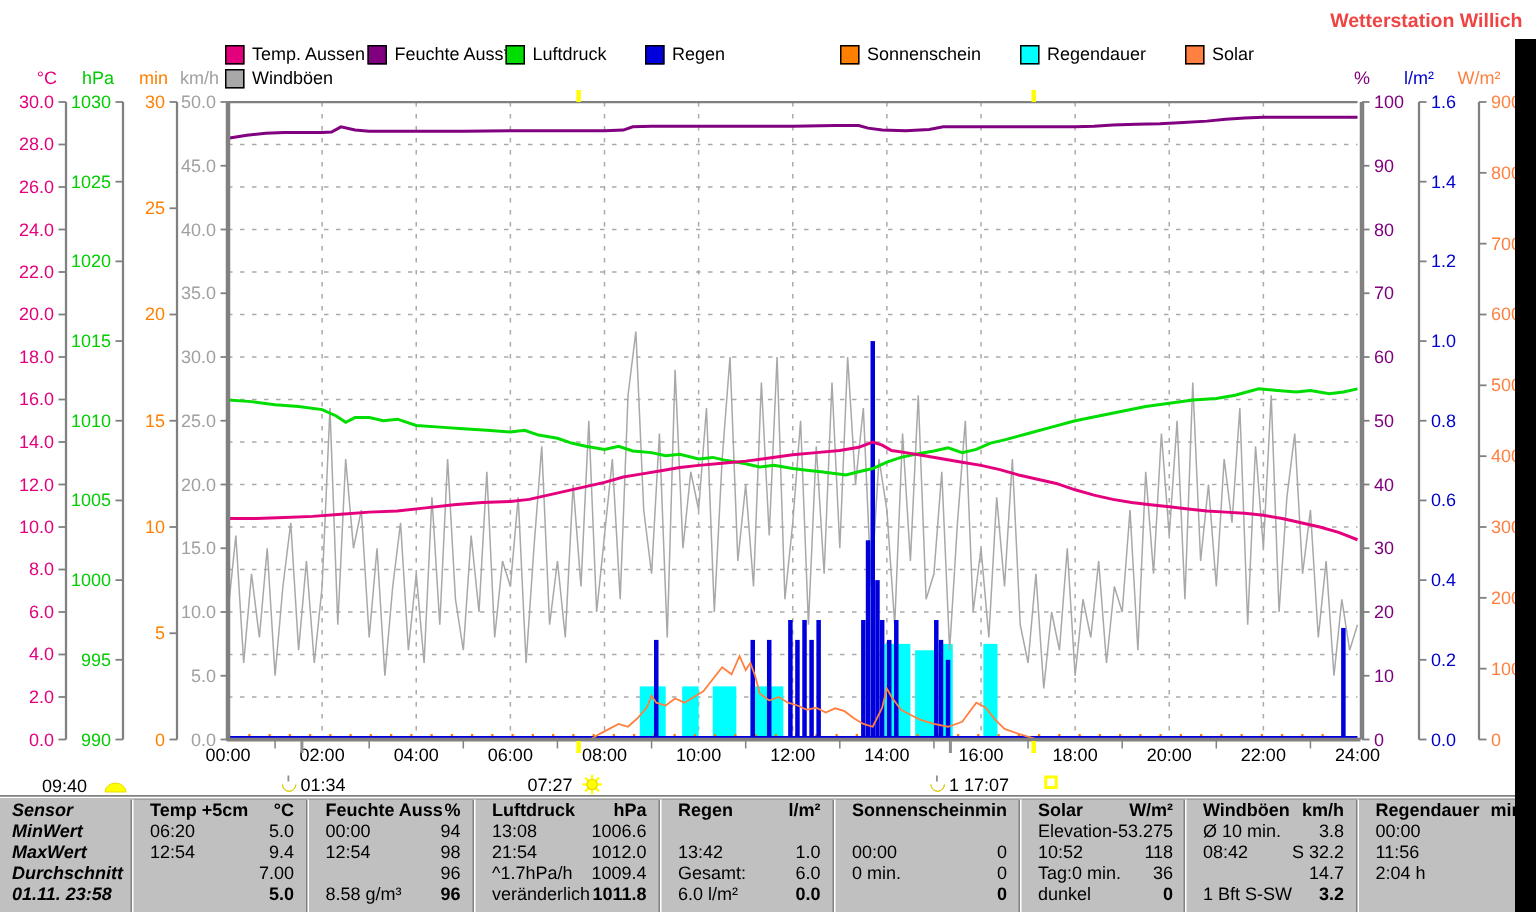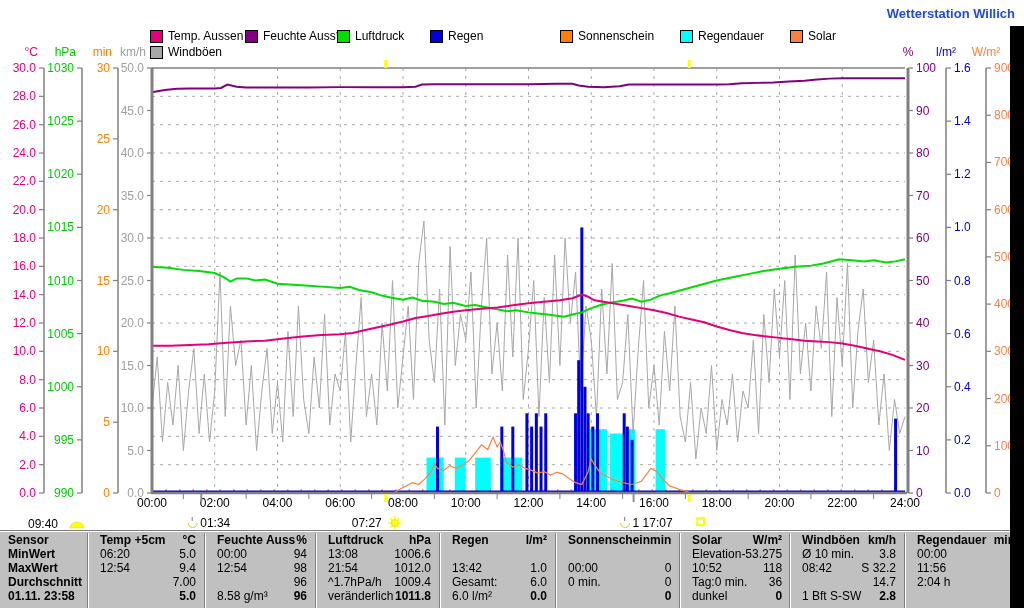--- a/index.html
+++ b/index.html
@@ -1,33 +1,33 @@
 <!DOCTYPE html>
 <html><head>
 <meta charset="utf-8">
 <style>
   html,body{margin:0;padding:0;background:#ffffff;}
   .screen{position:relative;width:1024px;height:608px;overflow:hidden;background:#ffffff;
           font-family:"Liberation Sans",sans-serif;}
   .title{position:absolute;top:5px;left:0;width:1024px;text-align:center;
          font-size:15px;color:#000;}
-  .station{position:absolute;top:6px;right:9px;font-size:13px;font-weight:bold;color:#1d4ed8;}
+  .station{position:absolute;top:6px;right:9px;font-size:13px;font-weight:bold;color:#ef4444;}
   #legend{position:absolute;top:0;left:0;width:1024px;height:64px;}
   .litem{position:absolute;display:flex;align-items:center;gap:5px;font-size:12px;color:#000;white-space:nowrap;}
   .swatch{width:11px;height:11px;border:1px solid #000;display:inline-block;}
   svg{position:absolute;left:0;top:36px;}
   svg text{font-family:"Liberation Sans",sans-serif;}
   #wtable{position:absolute;left:0;top:530px;width:1024px;height:78px;background:#c0c0c0;
           border-top:1px solid #808080;box-shadow:inset 0 1px 0 #ffffff;
           display:grid;grid-template-columns:88px 117px 111px 124px 116px 124px 110px 115px 1fr;
           font-size:12px;color:#000;padding-top:2px;box-sizing:border-box;}
   .tcol{display:grid;grid-template-rows:repeat(5,14px);overflow:hidden;}
   .tcol + .tcol{border-left:1px solid #ffffff;box-shadow:-1px 0 0 #808080;}
   .trow{display:flex;justify-content:space-between;align-items:center;padding:0 9px 0 11px;white-space:nowrap;}
-  .tlabel{padding:0 4px 0 8px;font-weight:bold;display:flex;align-items:center;white-space:nowrap;}
+  .tlabel{padding:0 4px 0 8px;font-weight:bold;display:flex;align-items:center;white-space:nowrap;font-style:italic;}
   .b{font-weight:bold;}
   .blackstrip{position:absolute;left:1010px;top:26px;width:14px;height:582px;background:#000;}
 </style>
 </head>
 <body>
 
 <div class="screen">
   <svg id="chart" width="1024" height="494" viewBox="0 0 1024 494">
       <g>
         <line x1="214.75" y1="32" x2="214.75" y2="457" stroke="#aaaaaa" stroke-width="1" stroke-dasharray="3,5"></line>
@@ -530,21 +530,21 @@
         <div class="trow">
           <span>08:42</span>
           <span>S 32.2</span>
         </div>
         <div class="trow">
           <span></span>
           <span>14.7</span>
         </div>
         <div class="trow">
           <span>1 Bft S-SW</span>
-          <span class="b">2.8</span>
+          <span class="b">3.2</span>
         </div>
       </div>
       <div class="tcol">
         <div class="trow b">
           <span>Regendauer</span>
           <span>min</span>
         </div>
         <div class="trow">
           <span>00:00</span>
           <span></span>

